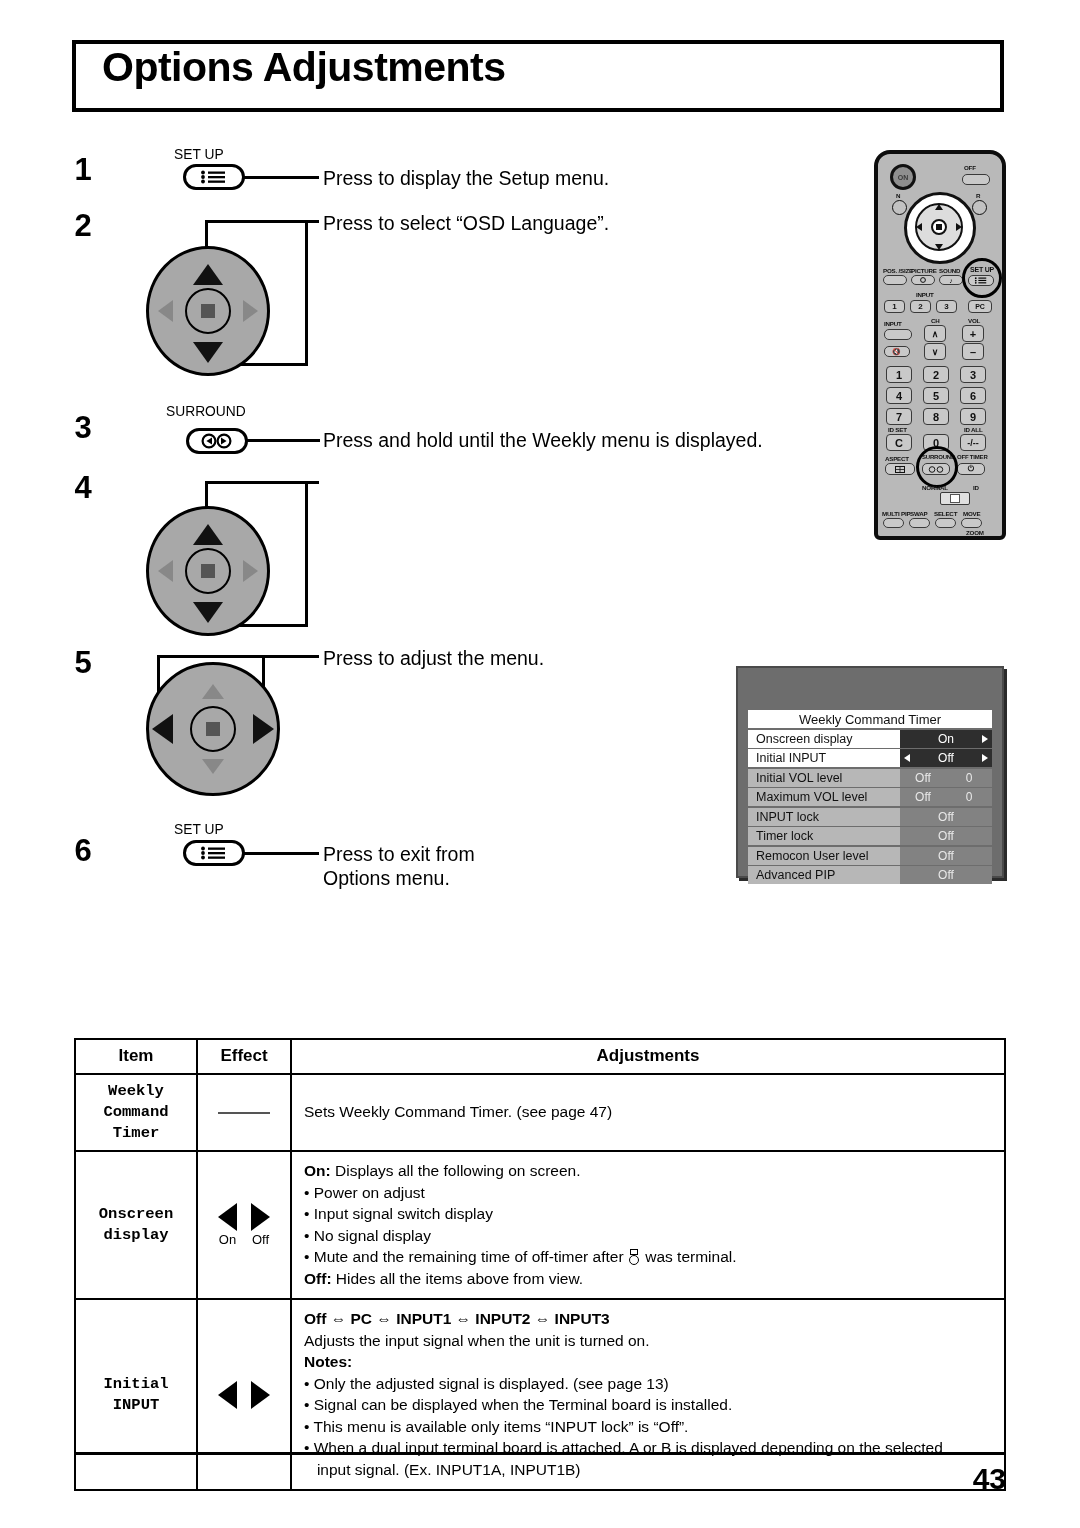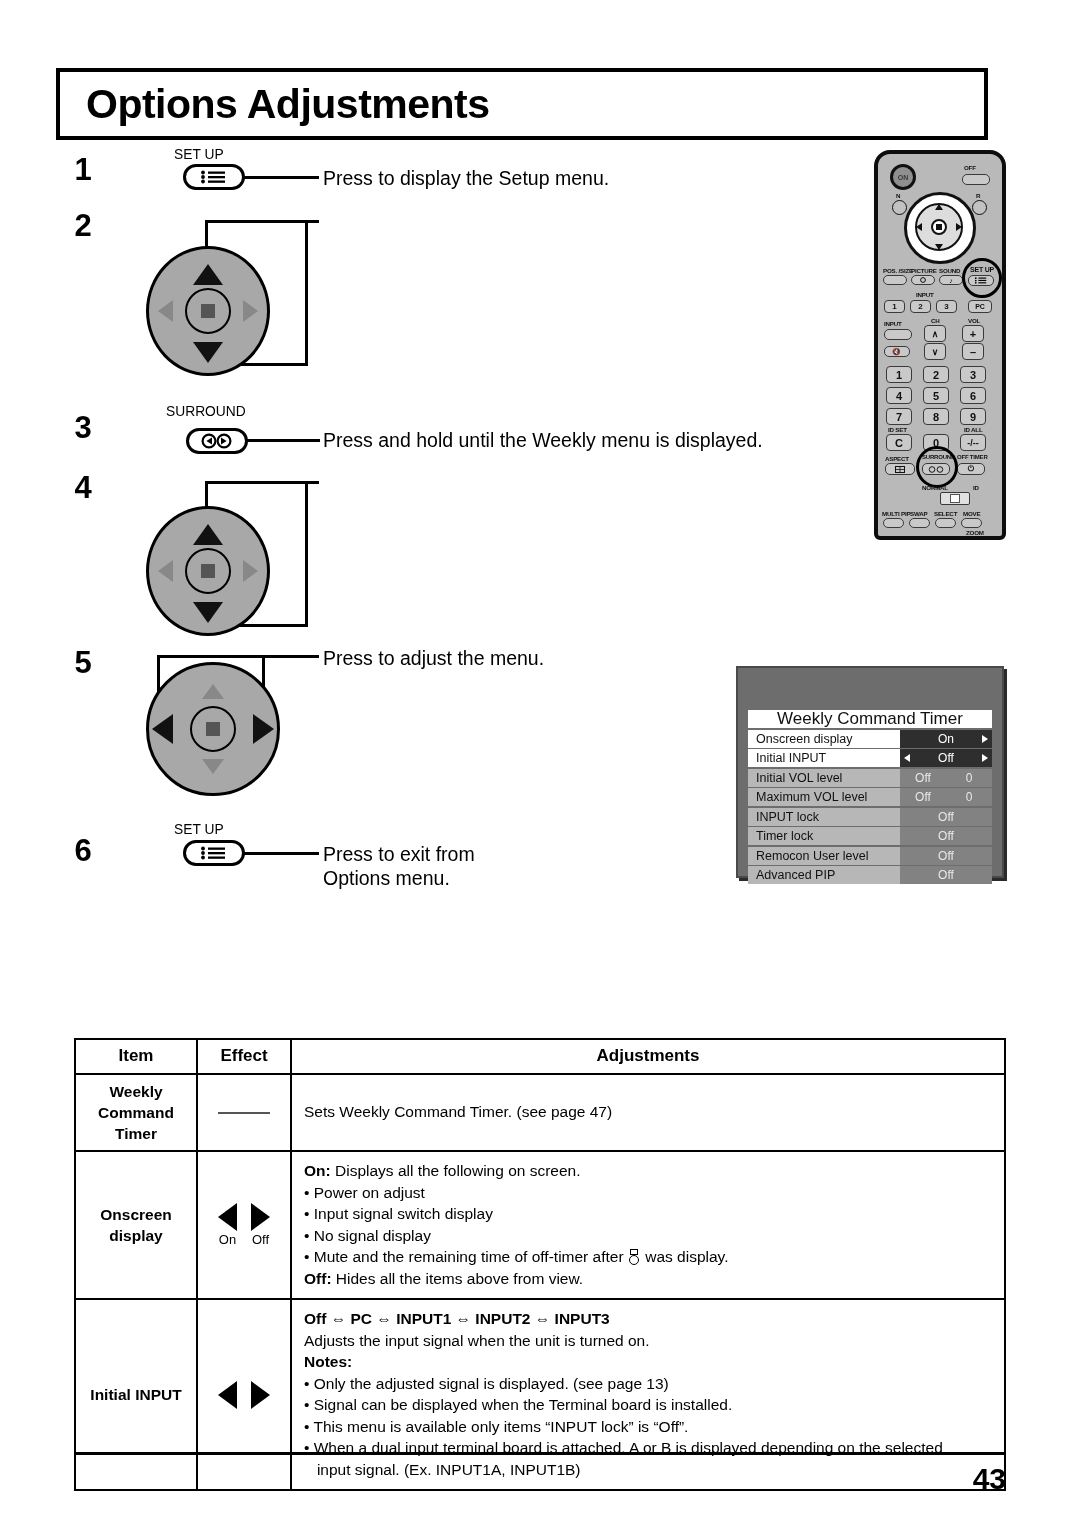--- a/index.html
+++ b/index.html
@@ -7,24 +7,24 @@
     width: 1080px; height: 1528px;
     background: #ffffff;
     font-family: "Liberation Sans", sans-serif;
     color: #000;
     overflow: hidden;
   }
   .page { position: relative; width: 1080px; height: 1528px; }
 
   
   .title-box {
-    position: absolute; left: 56px; top: 40px;
+    position: absolute; left: 72px; top: 40px;
     width: 932px; height: 72px;
     border: 4px solid #000;
-    display: flex; align-items: center; margin-top: 28px;
+    display: flex; 
   }
   .title-text {
     font-size: 41px; font-weight: bold; letter-spacing: -0.5px;
     padding-left: 26px; white-space: nowrap;
   }
 
   
   .stepnum {
     position: absolute; font-size: 31px; font-weight: bold;
     width: 34px; text-align: center;
@@ -134,21 +134,21 @@
     flex: 0 0 152px; font-size: 12.5px; display: flex; align-items: center;
     padding-left: 8px; color: #111; background: #b7b7b7;
   }
   .osd-row .rval {
     flex: 1; font-size: 12px; display: flex; align-items: center;
     justify-content: center; color: #e8e8e8; background: #828282;
     position: relative;
   }
   .osd-row.title-row .rname {
     flex: 0 0 100%; background: #ffffff; justify-content: center; padding-left: 0;
-    font-size: 17px;
+    font-size: 13px;
   }
   .osd-row.sel .rname { background: #ffffff; }
   .osd-row.sel .rval { background: #2e2e2e; color: #fff; }
   .osd-row .arrL, .osd-row .arrR {
     position: absolute; width: 0; height: 0; top: 50%; margin-top: -4px;
   }
   .osd-row .arrL { left: 4px; border-top: 4px solid transparent; border-bottom: 4px solid transparent; border-right: 6px solid #fff; }
   .osd-row .arrR { right: 4px; border-top: 4px solid transparent; border-bottom: 4px solid transparent; border-left: 6px solid #fff; }
   .osd-row .v2 { display:flex; width:100%; }
   .osd-row .v2 span { flex:1; text-align:center; }
@@ -165,21 +165,21 @@
     vertical-align: middle;
   }
   .tbl thead th {
     font-size: 17px; font-weight: bold; text-align: center;
     padding: 6px 0 7px;
   }
   .col-item { width: 122px; }
   .col-effect { width: 94px; }
   .cell-item {
     text-align: center; font-weight: bold; font-size: 15.5px;
-    line-height: 21px; padding: 6px 2px;
+    line-height: 21px; padding: 6px 2px; font-family: Liberation Mono, monospace;
   }
   .cell-effect { text-align: center; padding: 6px 2px; }
   .cell-adj { padding: 8px 0 9px 12px; font-size: 15.5px; line-height: 21.5px; }
   .dash { display:inline-block; width: 52px; height: 2px; background: #555; vertical-align: middle; }
   .eff-arrows { display:flex; justify-content:center; gap: 14px; align-items:flex-end; }
   .eff-col { display:flex; flex-direction:column; align-items:center; }
   .eff-col .lbl { font-size: 13px; margin-top: 1px; }
   .b { font-weight: bold; }
   ul.adj { list-style: none; }
   ul.adj li { white-space: nowrap; }
@@ -220,20 +220,21 @@
       <circle cx="4" cy="7" r="1.9" fill="#000"></circle>
         <rect x="9" y="6" width="17" height="2.3" fill="#000"></rect>
       <circle cx="4" cy="11.5" r="1.9" fill="#000"></circle>
         <rect x="9" y="10.5" width="17" height="2.3" fill="#000"></rect>
     </svg>
   </div>
   <div class="hline" style="left:243px; top:176px; width:76px;"></div>
   <div class="instr" style="left:323px; top:165px;">Press to display the Setup menu.</div>
 
   <div class="stepnum" style="left:66px; top:208px;">2</div>
+  <div class="instr" style="left:323px; top:210px;">Press to select “OSD Language”.</div>
 
   <div class="hline" style="left:205px; top:220px; width:114px;"></div>
   <div class="vline" style="left:205px; top:220px; height:38px;"></div>
   <div class="vline" style="left:305px; top:220px; height:146px;"></div>
   <div class="hline" style="left:224px; top:363px; width:84px;"></div>
 
   <div class="navpad" style="left:146px; top:246px; width:124px; height:130px;">
     <div class="disc"></div>
     <div class="hub">
         <i></i>
@@ -580,21 +581,21 @@
             <span class="b">On:</span>
             <span>Displays all the following on screen.</span>
           </div>
           <ul class="adj">
             <li>• Power on adjust</li>
             <li>• Input signal switch display</li>
             <li>• No signal display</li>
             <li>
               <span>• Mute and the remaining time of off-timer after</span>
               <span class="offtimer-glyph"><span class="sq"></span><span class="ci"></span></span>
-              <span>was display.</span>
+              <span>was terminal.</span>
             </li>
           </ul>
           <div>
             <span class="b">Off:</span>
             <span>Hides all the items above from view.</span>
           </div>
         </td>
       </tr>
 
       <tr>

